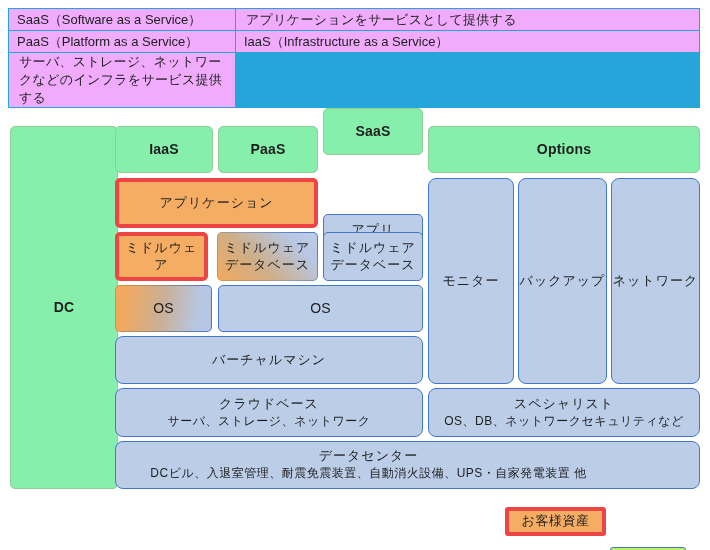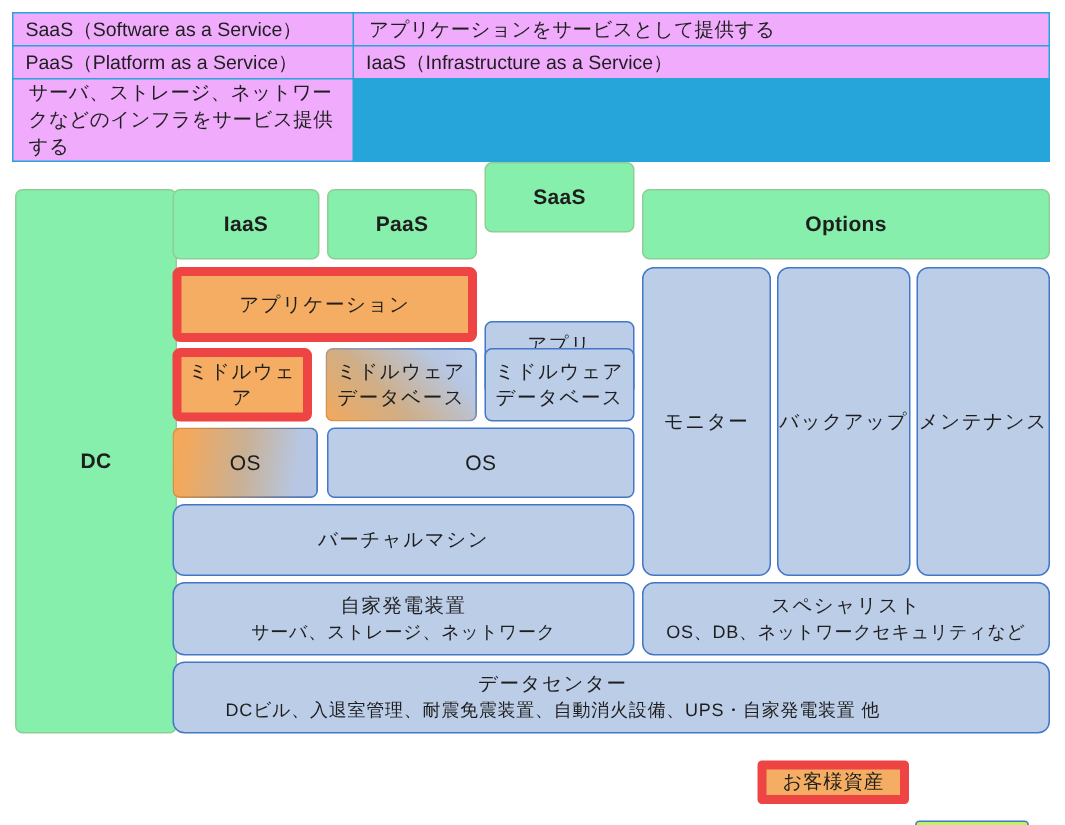--- a/index.html
+++ b/index.html
@@ -11,21 +11,21 @@
     display:grid;grid-template-columns:226px 1fr;grid-template-rows:1fr 1fr 1fr;
     background:#25a5da;gap:1px;padding:1px;box-sizing:border-box;}
   .tcell{background:#f0abfc;display:flex;align-items:center;font-size:13px;box-sizing:border-box;}
   .tcell.term{padding-left:8px;}
   .tcell.desc{padding-left:10px;letter-spacing:0.3px;}
 
   
   .box{position:absolute;box-sizing:border-box;display:flex;align-items:center;justify-content:center;
     text-align:center;border-radius:5px;font-size:13px;letter-spacing:1px;line-height:1.3;}
   .green{background:#86efac;border:1px solid #90ce95;font-weight:bold;}
-  .orange{background:#f4ad62;border:6px solid #ef4444;}
+  .orange{background:#f4ad62;border:4px solid #ef4444;}
   .blue{background:#bccde8;border:1.5px solid #4377c8;}
   .bigr{border-radius:8px;}
   .latin{letter-spacing:0.2px;font-size:14px;}
 
   .grad-mwdb{border:1.5px solid transparent;border-radius:5px;
     background:linear-gradient(45deg,#f2a95e 0%,#cfae87 38%,#b7c7e3 78%,#bccde8 100%) padding-box,
                linear-gradient(45deg,#e2913a 0%,#8f9bb0 50%,#4377c8 100%) border-box;}
   .grad-os{border:1.5px solid transparent;border-radius:5px;
     background:linear-gradient(98deg,#f2a95e 10%,#c9b094 48%,#b7c7e3 85%) padding-box,
                linear-gradient(98deg,#e2913a 0%,#4377c8 100%) border-box;}
@@ -80,27 +80,27 @@
       <span>データベース</span>
     </div>
   </div>
 
   <div class="box grad-os latin" style="left:115px;top:285px;width:97px;height:47px;">OS</div>
   <div class="box blue latin" style="left:218px;top:285px;width:205px;height:47px;">OS</div>
 
   <div class="box blue bigr" style="left:115px;top:336px;width:308px;height:48px;">バーチャルマシン</div>
 
   <div class="box blue bigr stacked" style="left:115px;top:388px;width:308px;height:49px;">
-    <div class="title">自家発電装置</div>
+    <div class="title">クラウドベース</div>
     <div class="sub">サーバ、ストレージ、ネットワーク</div>
   </div>
 
   <div class="box blue bigr" style="left:428px;top:178px;width:86px;height:206px;">モニター</div>
   <div class="box blue bigr" style="left:518px;top:178px;width:89px;height:206px;">バックアップ</div>
-  <div class="box blue bigr" style="left:611px;top:178px;width:89px;height:206px;">メンテナンス</div>
+  <div class="box blue bigr" style="left:611px;top:178px;width:89px;height:206px;">ネットワーク</div>
 
   <div class="box blue bigr stacked" style="left:428px;top:388px;width:272px;height:49px;">
     <div class="title">スペシャリスト</div>
     <div class="sub">OS、DB、ネットワークセキュリティなど</div>
   </div>
 
   <div class="box blue bigr stacked dcshift" style="left:115px;top:441px;width:585px;height:48px;text-align:right;">
     <div class="title">データセンター</div>
     <div class="sub">DCビル、入退室管理、耐震免震装置、自動消火設備、UPS・自家発電装置 他</div>
   </div>

